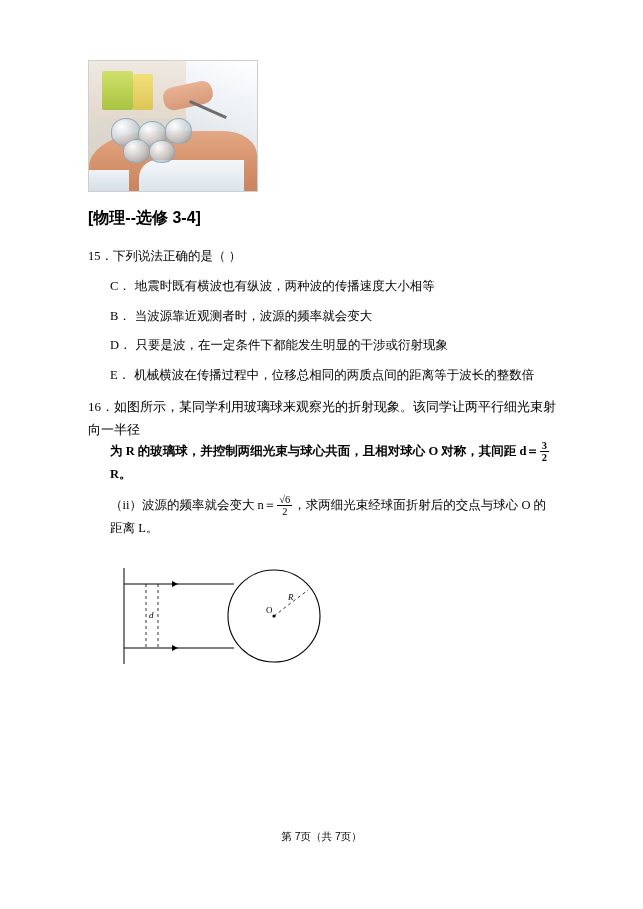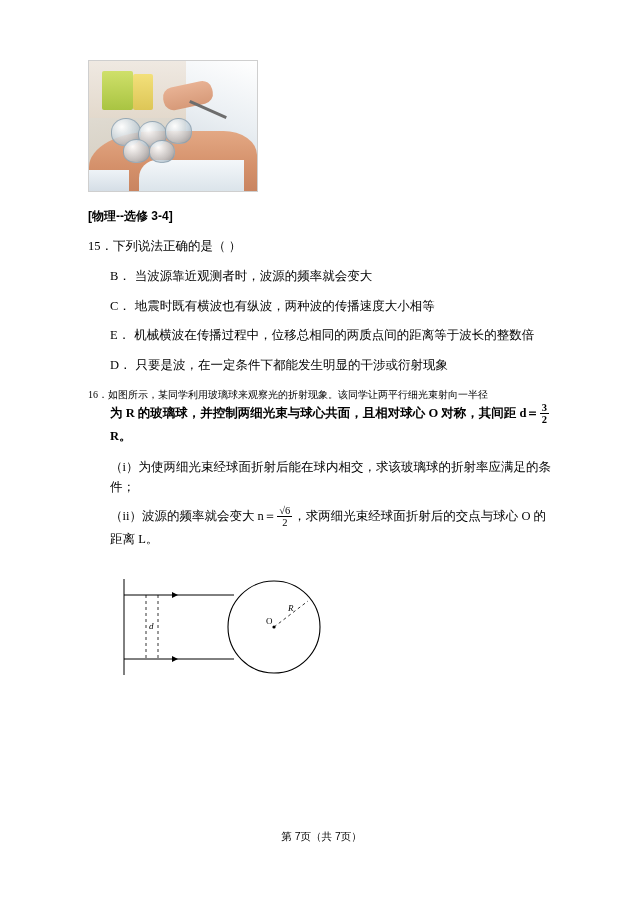--- a/index.html
+++ b/index.html
@@ -90,51 +90,51 @@
   .cup.c5 { left: 36%; top: 61%; width: 14%; height: 16%; }
   .ph-tool {
     position:absolute; right:17%; top:36%; width:24%; height:3px;
     background:#6d6d6d; transform: rotate(24deg);
   }
 
   
   .bracket-head {
     font-family: "Liberation Sans", sans-serif;
     font-weight: bold;
-    font-size: 12px;
+    font-size: 16px;
     margin: 14px 0 12px 0;
     letter-spacing: 0;
   }
   .q {
     font-size: 12.5px;
     line-height: 1.5;
     margin-bottom: 4px;
   }
   .q-num {
-    margin-top: 12px;
+    margin-top: 18px;
   }
   .opt {
     font-size: 12.5px;
     line-height: 1.5;
     margin: 11px 0 11px 22px;
   }
   .opt .lbl { margin-right: 4px; }
   .sub {
     font-size: 12.5px;
     line-height: 1.6;
     margin: 9px 0 0 22px;
   }
   .indent-body {
     font-size: 12.5px;
     line-height: 1.75;
     margin-left: 22px;
     font-weight: bold;
   }
   .q16 {
-    font-size: 10px;
+    font-size: 13px;
     line-height: 1.75;
     margin-top: 0;
   }
   .frac {
     display: inline-block;
     vertical-align: middle;
     text-align: center;
     font-size: 10.5px;
     line-height: 1.05;
     margin: 0 1px;
@@ -186,39 +186,38 @@
       <div class="cup c5"></div>
       <div class="ph-arm"></div>
       <div class="ph-tool"></div>
     </div>
 
     <div class="bracket-head">[物理--选修 3-4]</div>
 
     <div class="q q-num">15．下列说法正确的是（        ）</div>
 
     <div class="opt">
+      <span class="lbl">C．</span><span>地震时既有横波也有纵波，两种波的传播速度大小相等</span>
+    </div>
+    <div class="opt">
       <span class="lbl">B．</span><span>当波源靠近观测者时，波源的频率就会变大</span>
     </div>
     <div class="opt">
-      <span class="lbl">C．</span><span>地震时既有横波也有纵波，两种波的传播速度大小相等</span>
+      <span class="lbl">D．</span><span>只要是波，在一定条件下都能发生明显的干涉或衍射现象</span>
     </div>
     <div class="opt">
       <span class="lbl">E．</span><span>机械横波在传播过程中，位移总相同的两质点间的距离等于波长的整数倍</span>
-    </div>
-    <div class="opt">
-      <span class="lbl">D．</span><span>只要是波，在一定条件下都能发生明显的干涉或衍射现象</span>
     </div>
 
     <div class="q16">16．如图所示，某同学利用玻璃球来观察光的折射现象。该同学让两平行细光束射向一半径</div>
 
     <div class="indent-body">
       <span>为 R 的玻璃球，并控制两细光束与球心共面，且相对球心 O 对称，其间距 d＝</span><span class="frac"><span class="num">3</span><span class="den">2</span></span><span>R。</span>
     </div>
 
-    <div class="sub">（i）为使两细光束经球面折射后能在球内相交，求该玻璃球的折射率应满足的条件；</div>
 
     <div class="sub">
       <span>（ii）波源的频率就会变大 n＝</span><span class="frac"><span class="num">√6</span><span class="den">2</span></span><span>，求两细光束经球面折射后的交点与球心 O 的距离 L。</span>
     </div>
 
     <div class="figure">
       <svg width="260" height="120" viewBox="0 0 260 120" xmlns="http://www.w3.org/2000/svg">
 
         <line x1="8" y1="12" x2="8" y2="108" stroke="#000" stroke-width="1"></line>
 

